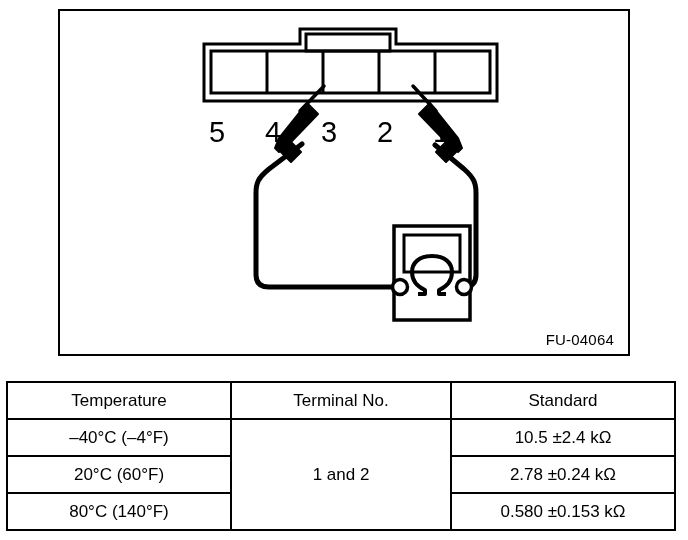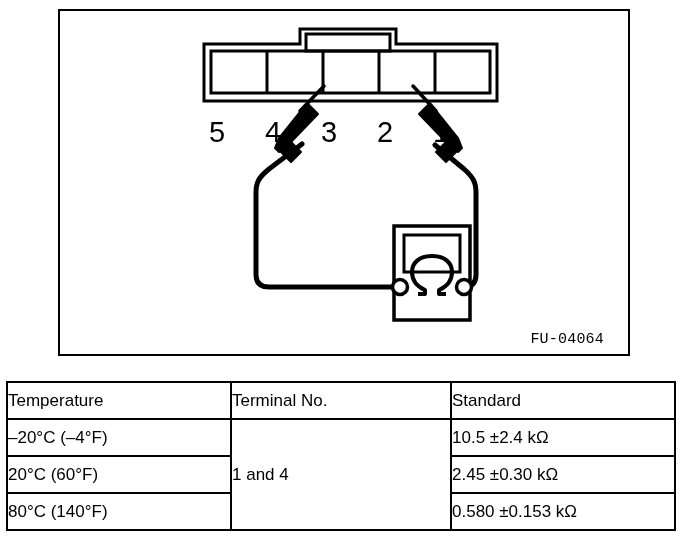--- a/index.html
+++ b/index.html
@@ -31,24 +31,24 @@
   #figure-svg {
     position: absolute;
     left: 0;
     top: 0;
     width: 100%;
     height: 100%;
     display: block;
   }
   .fig-code {
     position: absolute;
-    right: 24px;
+    right: 14px;
     bottom: 6px;
     font-size: 15px;
-    font-family: Liberation Mono, monospace;
+    font-family: Liberation Sans, sans-serif;
     letter-spacing: 0.2px;
     white-space: nowrap;
   }
 
   
   .pin-label {
     position: absolute;
     font-family: "Liberation Sans", sans-serif;
     font-size: 29px;
     line-height: 1;
@@ -61,21 +61,21 @@
     position: absolute;
     left: 6px;
     top: 381px;
     width: 662px;
     border-collapse: collapse;
     table-layout: fixed;
     background: #ffffff;
   }
   #spec-table td, #spec-table th {
     border: 2px solid #000;
-    text-align: left;
+    text-align: center;
     vertical-align: middle;
     font-family: "Liberation Sans", sans-serif;
     font-size: 17px;
     font-weight: normal;
     padding: 0;
     height: 35px;
     white-space: nowrap;
   }
   #spec-table th { height: 35px; }
   .col-temp  { width: 222px; }
@@ -159,26 +159,26 @@
 <table id="spec-table">
   <thead>
     <tr>
       <th class="col-temp">Temperature</th>
       <th class="col-term">Terminal No.</th>
       <th class="col-std">Standard</th>
     </tr>
   </thead>
   <tbody>
     <tr>
-      <td>–20°C (–4°F)</td>
-      <td rowspan="3">1 and 4</td>
+      <td>–40°C (–4°F)</td>
+      <td rowspan="3">1 and 2</td>
       <td>10.5 ±2.4 kΩ</td>
     </tr>
     <tr>
       <td>20°C (60°F)</td>
-      <td>2.45 ±0.30 kΩ</td>
+      <td>2.78 ±0.24 kΩ</td>
     </tr>
     <tr>
       <td>80°C (140°F)</td>
       <td>0.580 ±0.153 kΩ</td>
     </tr>
   </tbody>
 </table>
 
 </body></html>

